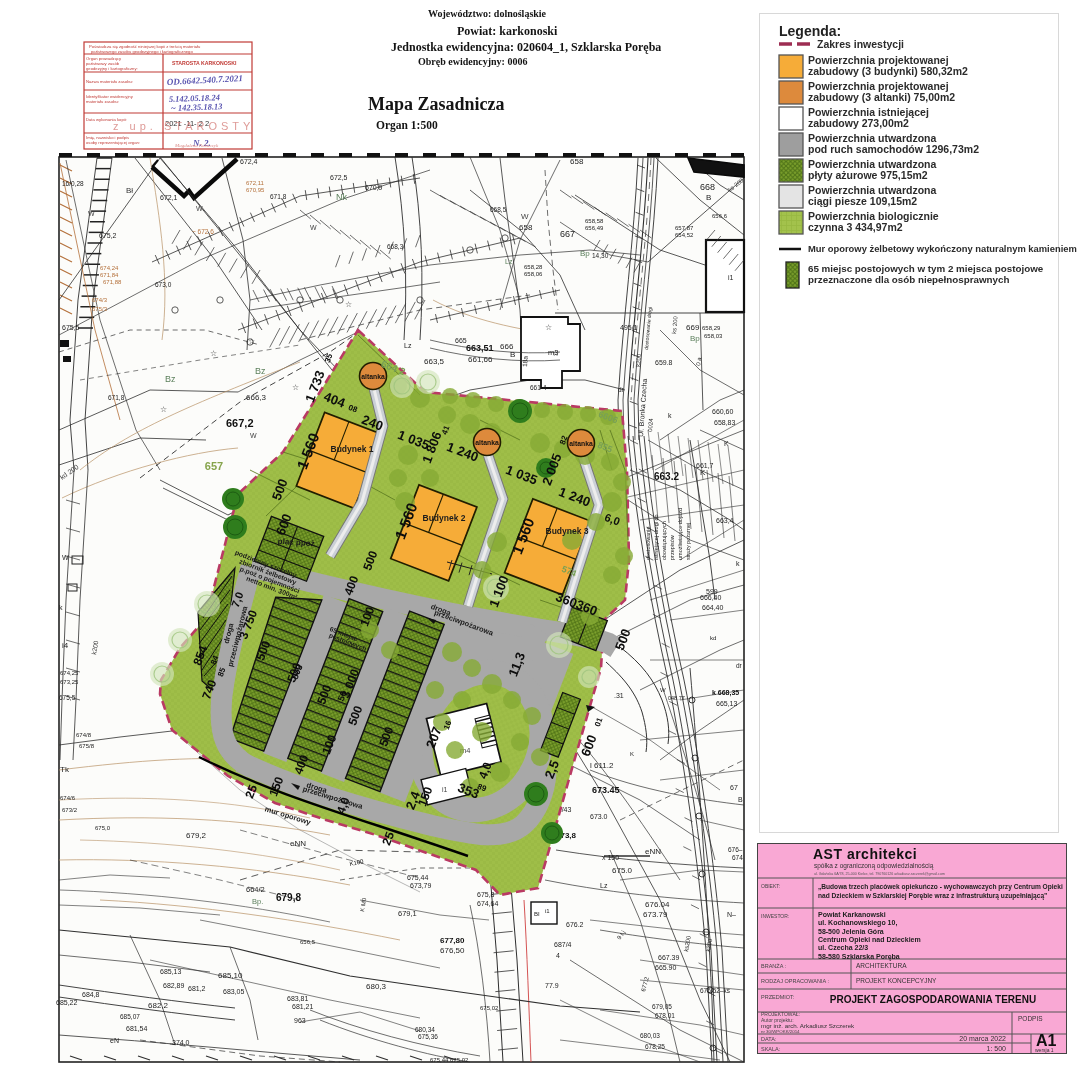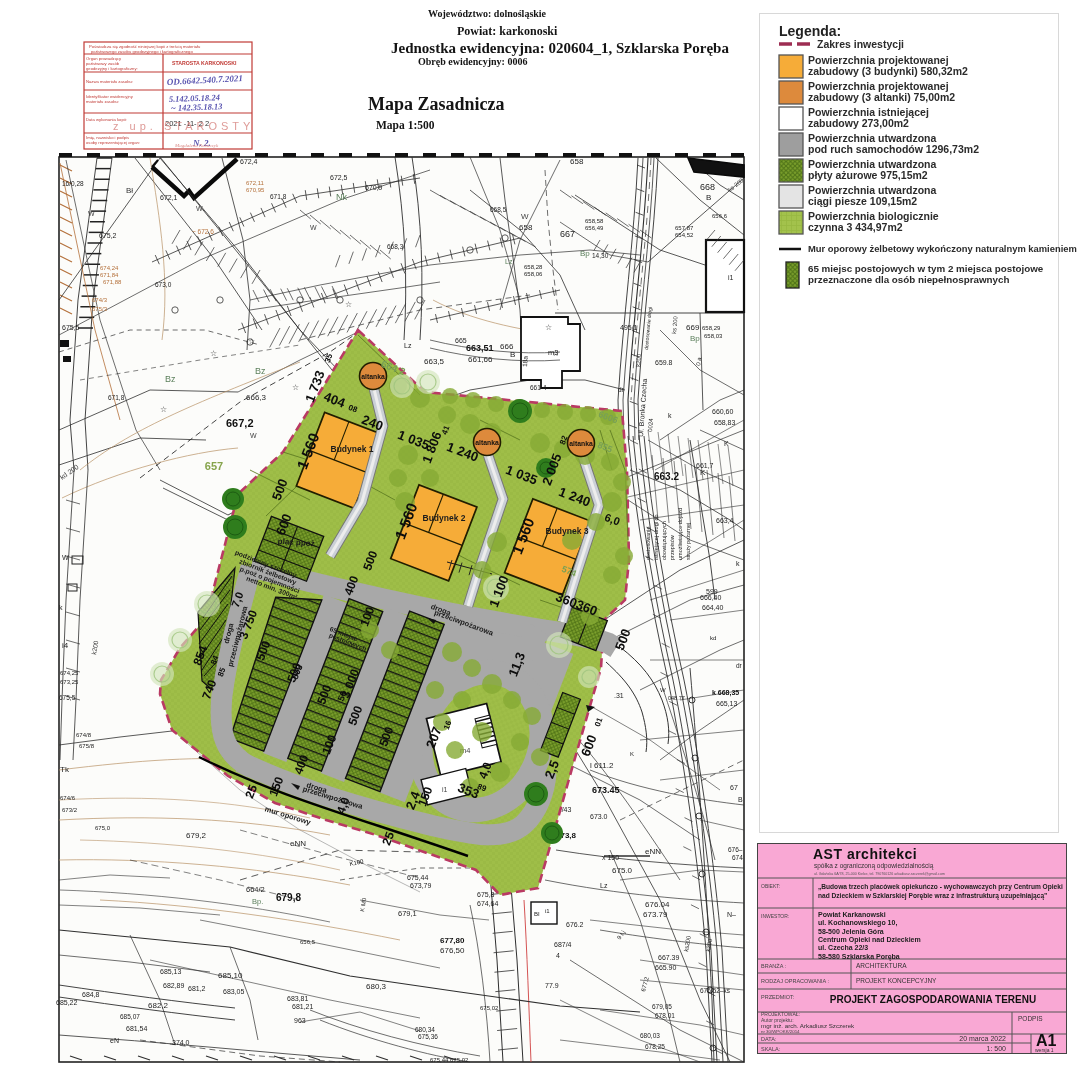--- a/index.html
+++ b/index.html
@@ -877,24 +877,24 @@
 <text x="296" y="545" font-size="8" fill="#1a1a1a" font-weight="bold" text-anchor="middle" transform="rotate(4 296 545)">plac ppoż</text>
 <text x="392" y="371" font-size="10" fill="#78a055" font-weight="bold" text-anchor="middle" transform="rotate(21 392 371)">664 2</text>
 <text x="607" y="420" font-size="9" fill="#78a055" font-weight="bold" text-anchor="middle" transform="rotate(21 607 420)">6606</text>
 <text x="604" y="450" font-size="9" fill="#78a055" font-weight="bold" text-anchor="middle" transform="rotate(21 604 450)">855</text>
 <text x="214" y="470" font-size="11" fill="#86a44c" font-weight="bold" text-anchor="middle" transform="rotate(0 214 470)">657</text>
 <text x="568" y="574" font-size="9" fill="#78a055" font-weight="bold" text-anchor="middle" transform="rotate(21 568 574)">574</text>
 </g>
 </svg>
 <div class="hdr" style="left:428px;top:7.5px;font-size:10px;">Województwo: dolnośląskie</div>
 <div class="hdr" style="left:457px;top:24px;font-size:12px;">Powiat: karkonoski</div>
-<div class="hdr" style="left:391px;top:39.5px;font-size:15px;">Jednostka ewidencyjna: 020604_1, Szklarska Poręba</div>
+<div class="hdr" style="left:391px;top:39.5px;font-size:12px;">Jednostka ewidencyjna: 020604_1, Szklarska Poręba</div>
 <div class="hdr" style="left:399px;top:56px;font-size:10px;margin-left:19px;">Obręb ewidencyjny: 0006</div>
 <div class="hdr" style="left:368px;top:94px;font-size:18px;">Mapa Zasadnicza</div>
-<div class="hdr" style="left:376px;top:119px;font-size:11.5px;">Mapa 1:500</div>
+<div class="hdr" style="left:376px;top:119px;font-size:11.5px;">Organ 1:500</div>
 <div class="abs" style="left:83px;top:41px;width:170px;height:109px;">
 <svg width="190" height="120" style="position:absolute;left:0;top:0">
 <g stroke="#c03a35" fill="none" stroke-width="1.2">
 <rect x="1" y="1" width="168" height="107"></rect>
 <line x1="1" y1="13" x2="169" y2="13"></line>
 <line x1="1" y1="31" x2="169" y2="31"></line>
 <line x1="1" y1="49" x2="169" y2="49"></line>
 <line x1="1" y1="72" x2="169" y2="72"></line>
 <line x1="1" y1="92" x2="169" y2="92"></line>
 <line x1="80" y1="13" x2="80" y2="108"></line>

